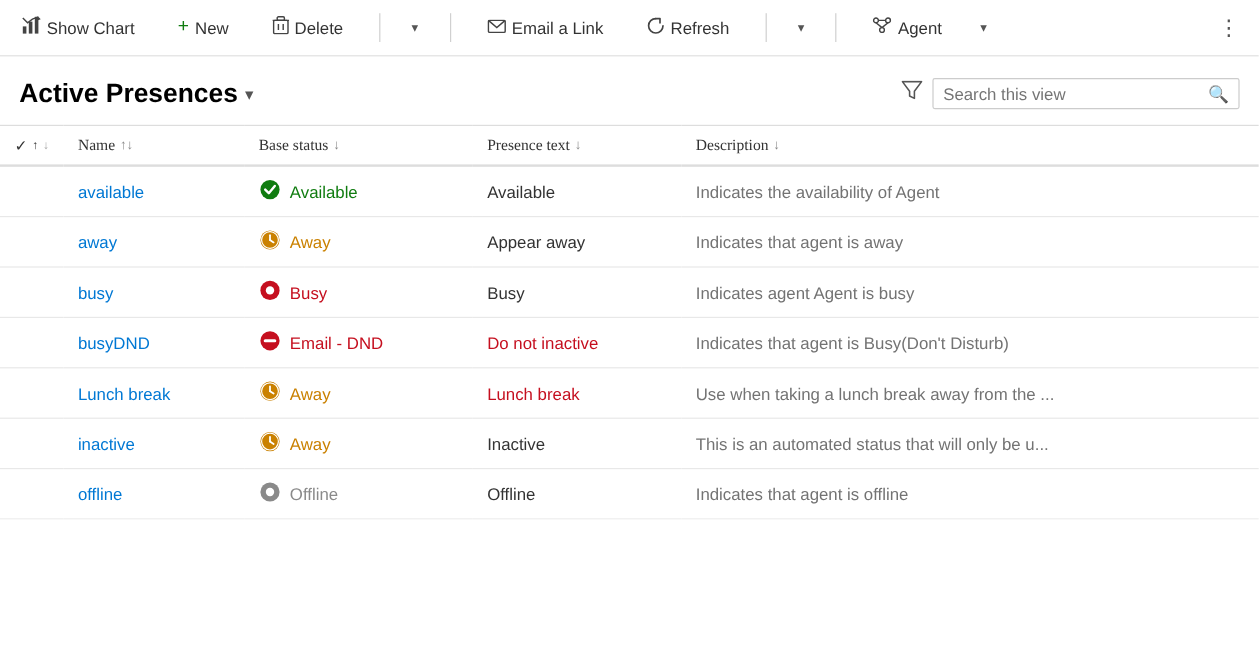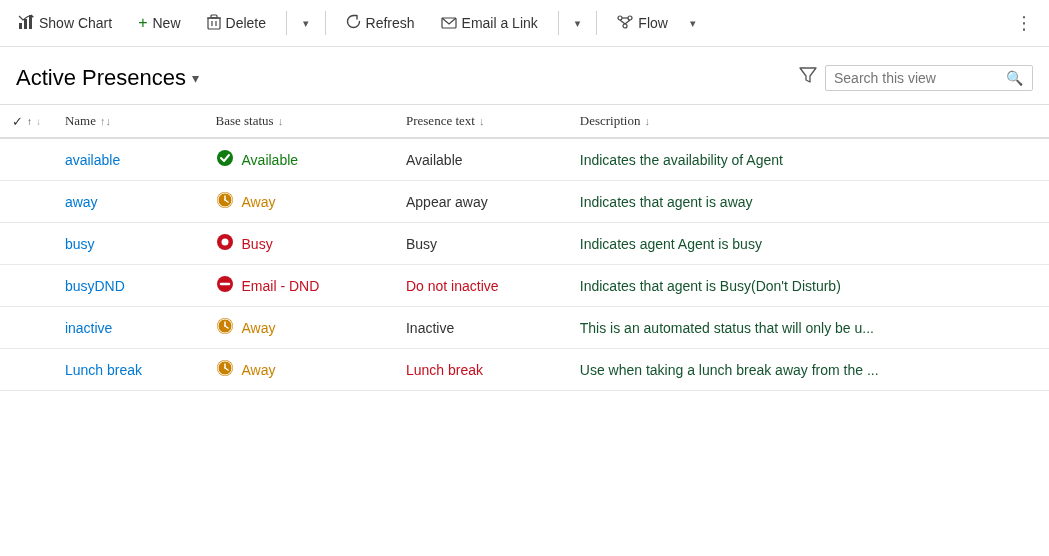--- a/index.html
+++ b/index.html
@@ -4,21 +4,21 @@
   <style>
     * { box-sizing: border-box; margin: 0; padding: 0; }
     body { font-family: 'Segoe UI', Arial, sans-serif; background: #fff; font-size: 14px; color: #333; }
 
     
     .toolbar {
       display: flex;
       align-items: center;
       padding: 6px 8px;
       border-bottom: 1px solid #e0e0e0;
-      gap: 6px;
+      gap: 16px;
       background: #fff;
     }
     .toolbar-btn {
       display: flex;
       align-items: center;
       gap: 5px;
       padding: 6px 10px;
       border: none;
       background: none;
       cursor: pointer;
@@ -56,21 +56,21 @@
     }
 
     
     .view-header {
       display: flex;
       align-items: center;
       padding: 14px 16px 10px 16px;
     }
     .view-title {
       font-size: 22px;
-      font-weight: 400;
+      font-weight: 700;
       color: #000;
     }
     .view-title-chevron {
       margin-left: 6px;
       font-size: 14px;
       color: #555;
       cursor: pointer;
     }
     .header-spacer { flex: 1; }
     .filter-icon {
@@ -79,21 +79,21 @@
       cursor: pointer;
       padding: 6px 8px;
     }
     .search-box {
       display: flex;
       align-items: center;
       border: 1px solid #ccc;
       border-radius: 2px;
       padding: 4px 8px;
       gap: 14px;
-      width: 208px;
+      width: 256px;
     }
     .search-box input {
       border: none;
       outline: none;
       font-size: 14px;
       color: #555;
       width: 100%;
       background: transparent;
     }
     .search-box .search-icon { color: #555; font-size: 14px; cursor: pointer; }
@@ -142,21 +142,21 @@
       gap: 8px;
     }
 
     .status-available { color: #107c10; font-weight: 500; }
     .status-away { color: #ca8100; font-weight: 500; }
     .status-busy { color: #c50f1f; font-weight: 500; }
     .status-offline { color: #8a8a8a; font-weight: 500; }
 
     .td-presence { color: #333; }
     .td-presence.custom { color: #c50f1f; }
-    .td-description { color: #14532d; }
+    .td-description { color: #737373; }
 
     .checkbox-col {
       width: 38px;
       text-align: center;
     }
     .check-header {
       display: flex;
       align-items: center;
       justify-content: center;
       gap: 4px;
@@ -198,56 +198,56 @@
   </button>
 
   <div class="toolbar-sep"></div>
   <button class="toolbar-dropdown">
     <span style="font-size:11px; color:#555;">▾</span>
   </button>
   <div class="toolbar-sep"></div>
 
   <button class="toolbar-btn">
     <span class="icon">
+      <svg width="16" height="12" viewBox="0 0 16 12" fill="none">
+        <rect x="1" y="1" width="14" height="10" rx="1" stroke="#444" stroke-width="1.2" fill="none"></rect>
+        <polyline points="1,1 8,7 15,1" stroke="#444" stroke-width="1.2" fill="none"></polyline>
+      </svg>
+    </span>
+    <span>Email a Link</span>
+  </button>
+
+  <button class="toolbar-btn">
+    <span class="icon">
       <svg width="15" height="15" viewBox="0 0 15 15" fill="none">
         <path d="M13.5 7.5A6 6 0 1 1 7.5 1.5" stroke="#444" stroke-width="1.4" fill="none" stroke-linecap="round"></path>
         <polyline points="7.5,1.5 11,1.5 11,5" stroke="#444" stroke-width="1.4" fill="none" stroke-linecap="round" stroke-linejoin="round"></polyline>
       </svg>
     </span>
     <span>Refresh</span>
-  </button>
-
-  <button class="toolbar-btn">
-    <span class="icon">
-      <svg width="16" height="12" viewBox="0 0 16 12" fill="none">
-        <rect x="1" y="1" width="14" height="10" rx="1" stroke="#444" stroke-width="1.2" fill="none"></rect>
-        <polyline points="1,1 8,7 15,1" stroke="#444" stroke-width="1.2" fill="none"></polyline>
-      </svg>
-    </span>
-    <span>Email a Link</span>
   </button>
 
   <div class="toolbar-sep"></div>
   <button class="toolbar-dropdown">
     <span style="font-size:11px; color:#555;">▾</span>
   </button>
   <div class="toolbar-sep"></div>
 
   <button class="toolbar-btn">
     <span class="icon">
       <svg width="16" height="14" viewBox="0 0 16 14" fill="none">
         <circle cx="3" cy="3" r="2" stroke="#444" stroke-width="1.2" fill="none"></circle>
         <circle cx="13" cy="3" r="2" stroke="#444" stroke-width="1.2" fill="none"></circle>
         <circle cx="8" cy="11" r="2" stroke="#444" stroke-width="1.2" fill="none"></circle>
         <line x1="5" y1="3" x2="11" y2="3" stroke="#444" stroke-width="1.2"></line>
         <line x1="3" y1="5" x2="8" y2="9" stroke="#444" stroke-width="1.2"></line>
         <line x1="13" y1="5" x2="8" y2="9" stroke="#444" stroke-width="1.2"></line>
       </svg>
     </span>
-    <span>Flow</span>
+    <span>Agent</span>
   </button>
   <button class="toolbar-dropdown">
     <span style="font-size:11px; color:#555;">▾</span>
   </button>
 
   <button class="toolbar-more">⋮</button>
 </div>
 
 <div class="view-header">
   <span class="view-title">Active Presences</span>
@@ -358,46 +358,61 @@
                 <line x1="5" y1="9" x2="13" y2="9" stroke="#fff" stroke-width="2.5" stroke-linecap="round"></line>
               </svg></span>
         <span class="status-busy">Email - DND</span>
       </div>
     </td>
     <td class="td-presence custom">Do not inactive</td>
     <td class="td-description">Indicates that agent is Busy(Don't Disturb)</td>
   </tr>
       <tr>
     <td class="checkbox-col"></td>
-    <td class="td-name">inactive</td>
+    <td class="td-name">Lunch break</td>
     <td>
       <div class="td-base-status">
         <span><svg width="18" height="18" viewBox="0 0 18 18">
                 <circle cx="9" cy="9" r="8" fill="#ca8100"></circle>
                 <circle cx="9" cy="9" r="7" fill="#ca8100" stroke="#fff" stroke-width="1"></circle>
                 <line x1="9" y1="5" x2="9" y2="9" stroke="#fff" stroke-width="1.5" stroke-linecap="round"></line>
                 <line x1="9" y1="9" x2="12" y2="11" stroke="#fff" stroke-width="1.5" stroke-linecap="round"></line>
               </svg></span>
         <span class="status-away">Away</span>
       </div>
     </td>
-    <td class="td-presence">Inactive</td>
-    <td class="td-description">This is an automated status that will only be u...</td>
-  </tr>
-      <tr>
-    <td class="checkbox-col"></td>
-    <td class="td-name">Lunch break</td>
+    <td class="td-presence custom">Lunch break</td>
+    <td class="td-description">Use when taking a lunch break away from the ...</td>
+  </tr>
+      <tr>
+    <td class="checkbox-col"></td>
+    <td class="td-name">inactive</td>
     <td>
       <div class="td-base-status">
         <span><svg width="18" height="18" viewBox="0 0 18 18">
                 <circle cx="9" cy="9" r="8" fill="#ca8100"></circle>
                 <circle cx="9" cy="9" r="7" fill="#ca8100" stroke="#fff" stroke-width="1"></circle>
                 <line x1="9" y1="5" x2="9" y2="9" stroke="#fff" stroke-width="1.5" stroke-linecap="round"></line>
                 <line x1="9" y1="9" x2="12" y2="11" stroke="#fff" stroke-width="1.5" stroke-linecap="round"></line>
               </svg></span>
         <span class="status-away">Away</span>
       </div>
     </td>
-    <td class="td-presence custom">Lunch break</td>
-    <td class="td-description">Use when taking a lunch break away from the ...</td>
+    <td class="td-presence">Inactive</td>
+    <td class="td-description">This is an automated status that will only be u...</td>
+  </tr>
+      <tr>
+    <td class="checkbox-col"></td>
+    <td class="td-name">offline</td>
+    <td>
+      <div class="td-base-status">
+        <span><svg width="18" height="18" viewBox="0 0 18 18">
+                <circle cx="9" cy="9" r="8" fill="#8a8a8a"></circle>
+                <circle cx="9" cy="9" r="3.5" fill="#fff"></circle>
+              </svg></span>
+        <span class="status-offline">Offline</span>
+      </div>
+    </td>
+    <td class="td-presence">Offline</td>
+    <td class="td-description">Indicates that agent is offline</td>
   </tr>
     </tbody>
 </table>
 
 </body></html>

